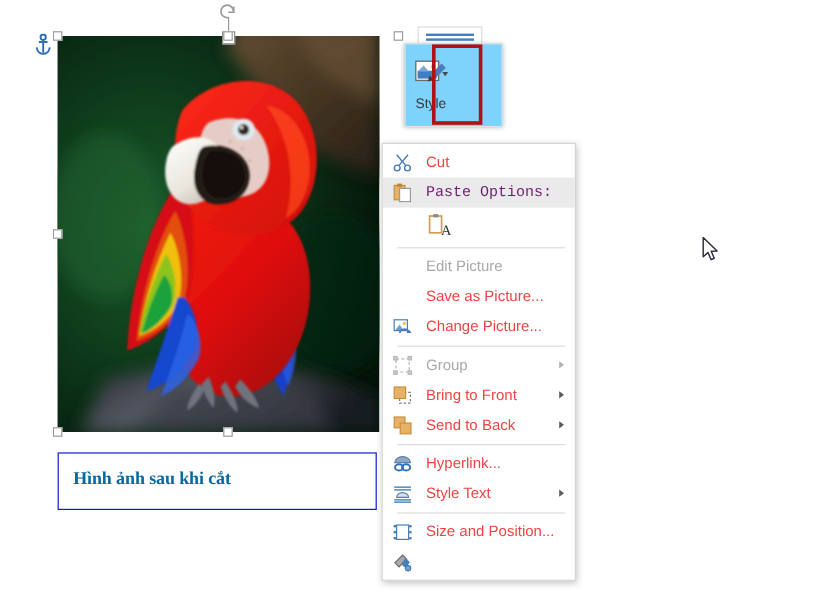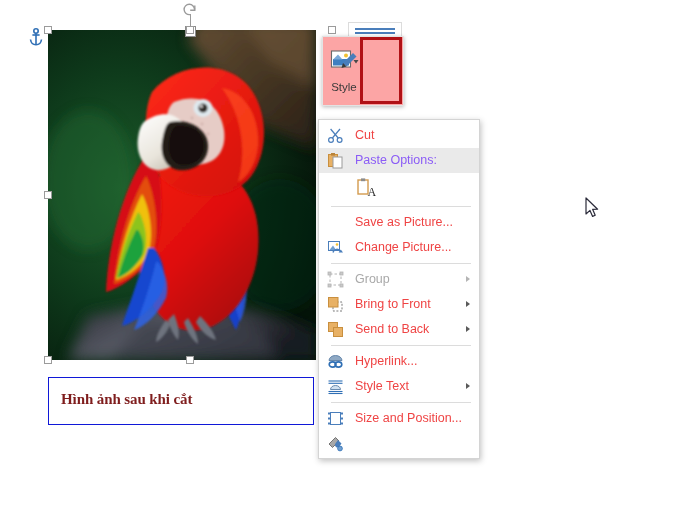--- a/index.html
+++ b/index.html
@@ -49,32 +49,32 @@
 
   
   .caption-box{
     position:absolute;left:48px;top:377px;width:266px;height:48px;
     border:1.6px solid #1018d8;
     background:#ffffff;
     box-sizing:border-box;
   }
   .caption-text{
     position:absolute;left:12px;top:13px;
-    color:#7f1d1d;
+    color:#0369a1;
     font-weight:bold;
     font-size:15px;
     font-family:"Liberation Serif", serif;
     white-space:nowrap;
     letter-spacing:-0.1px;
   }
 
   
   .mini-toolbar{
-    position:absolute;left:322px;top:36px;width:82px;height:70px;
-    background:#fca5a5;
+    position:absolute;left:337px;top:36px;width:82px;height:70px;
+    background:#7dd3fc;
     box-shadow:0 1px 4px rgba(0,0,0,.28);
     border:1px solid #e3e3e3;
     box-sizing:border-box;
   }
   .mt-stub{
     position:absolute;left:348px;top:22px;width:54px;height:16px;
     background:#ffffff;border:1px solid #dcdcdc;box-sizing:border-box;
     overflow:hidden;
   }
   .mt-stub .l1{position:absolute;left:6px;top:5px;width:40px;height:2px;background:#4a7ebb;}
@@ -104,21 +104,21 @@
     box-sizing:border-box;
     padding:3px 0 2px 0;
   }
   .ctx-item{
     position:relative;height:25px;line-height:25px;
     font-size:12.5px;color:#ef4444;
     padding-left:36px;
     white-space:nowrap;
     cursor:default;
   }
-  .ctx-item.header{background:#eaeaea;font-weight:normal;color:#8b5cf6;}
+  .ctx-item.header{background:#eaeaea;font-weight:normal;color:#701a75;font-family:Liberation Mono, monospace;}
   .ctx-item.disabled{color:#a9a9a9;}
   .ctx-ico{
     position:absolute;left:8px;top:4px;width:17px;height:17px;
   }
   .ctx-arrow{
     position:absolute;right:9px;top:9px;width:0;height:0;
     border-left:4px solid #5a5a5a;
     border-top:3.5px solid transparent;
     border-bottom:3.5px solid transparent;
   }
@@ -341,20 +341,23 @@
         <svg viewBox="0 0 24 24" width="24" height="24">
           <rect x="3" y="4" width="10" height="14" fill="#ffffff" stroke="#d39b4e" stroke-width="1.4"></rect>
           <rect x="6" y="2.4" width="4.2" height="2.8" fill="#8c8c8c"></rect>
           <text x="12.5" y="20" font-family="Liberation Serif, serif" font-size="12" fill="#2b2b2b">A</text>
         </svg>
       </span>
     </div>
 
     <div class="ctx-sep"></div>
 
+    <div class="ctx-item disabled">
+      <span>Edit Picture</span>
+    </div>
 
     <div class="ctx-item">
       <span>Save as Picture...</span>
     </div>
 
     <div class="ctx-item">
       <span class="ctx-ico">
         <svg viewBox="0 0 17 17" width="17" height="17">
           <rect x="1.5" y="2.5" width="11" height="9" fill="#ffffff" stroke="#4a7ebb" stroke-width="1"></rect>
           <polygon points="2.5,11 6,6.5 9,11" fill="#6f9fd0"></polygon>

